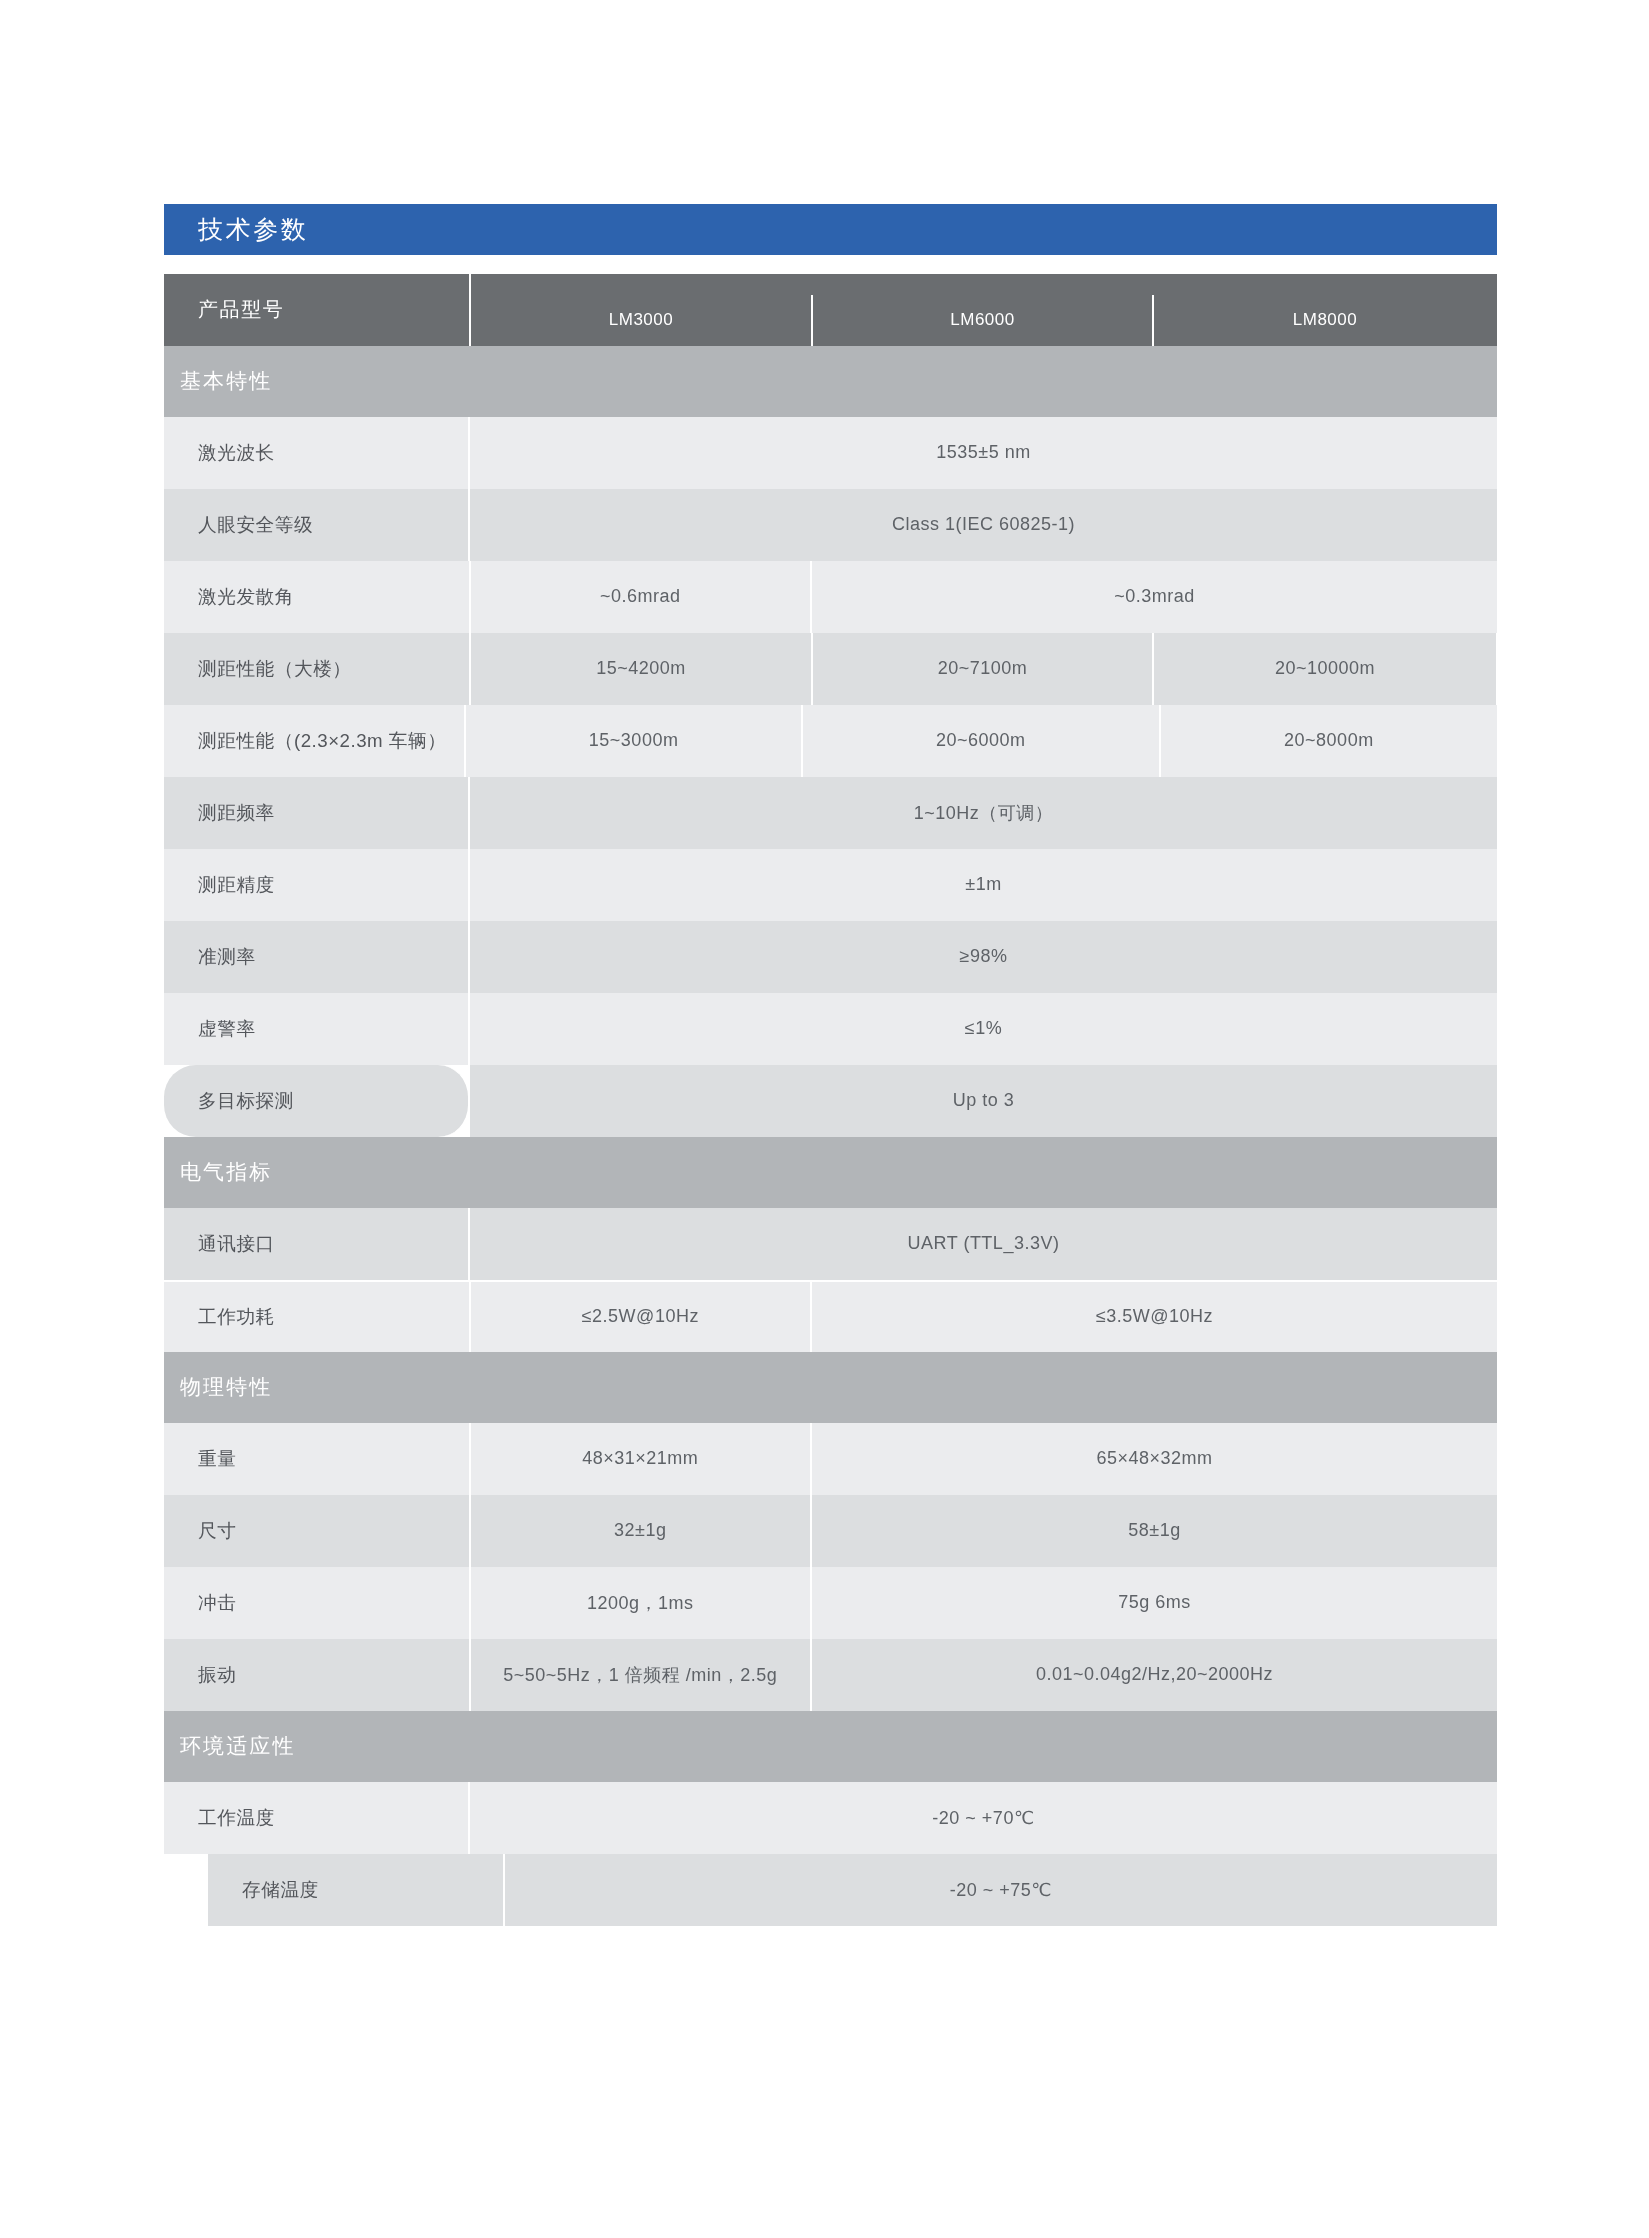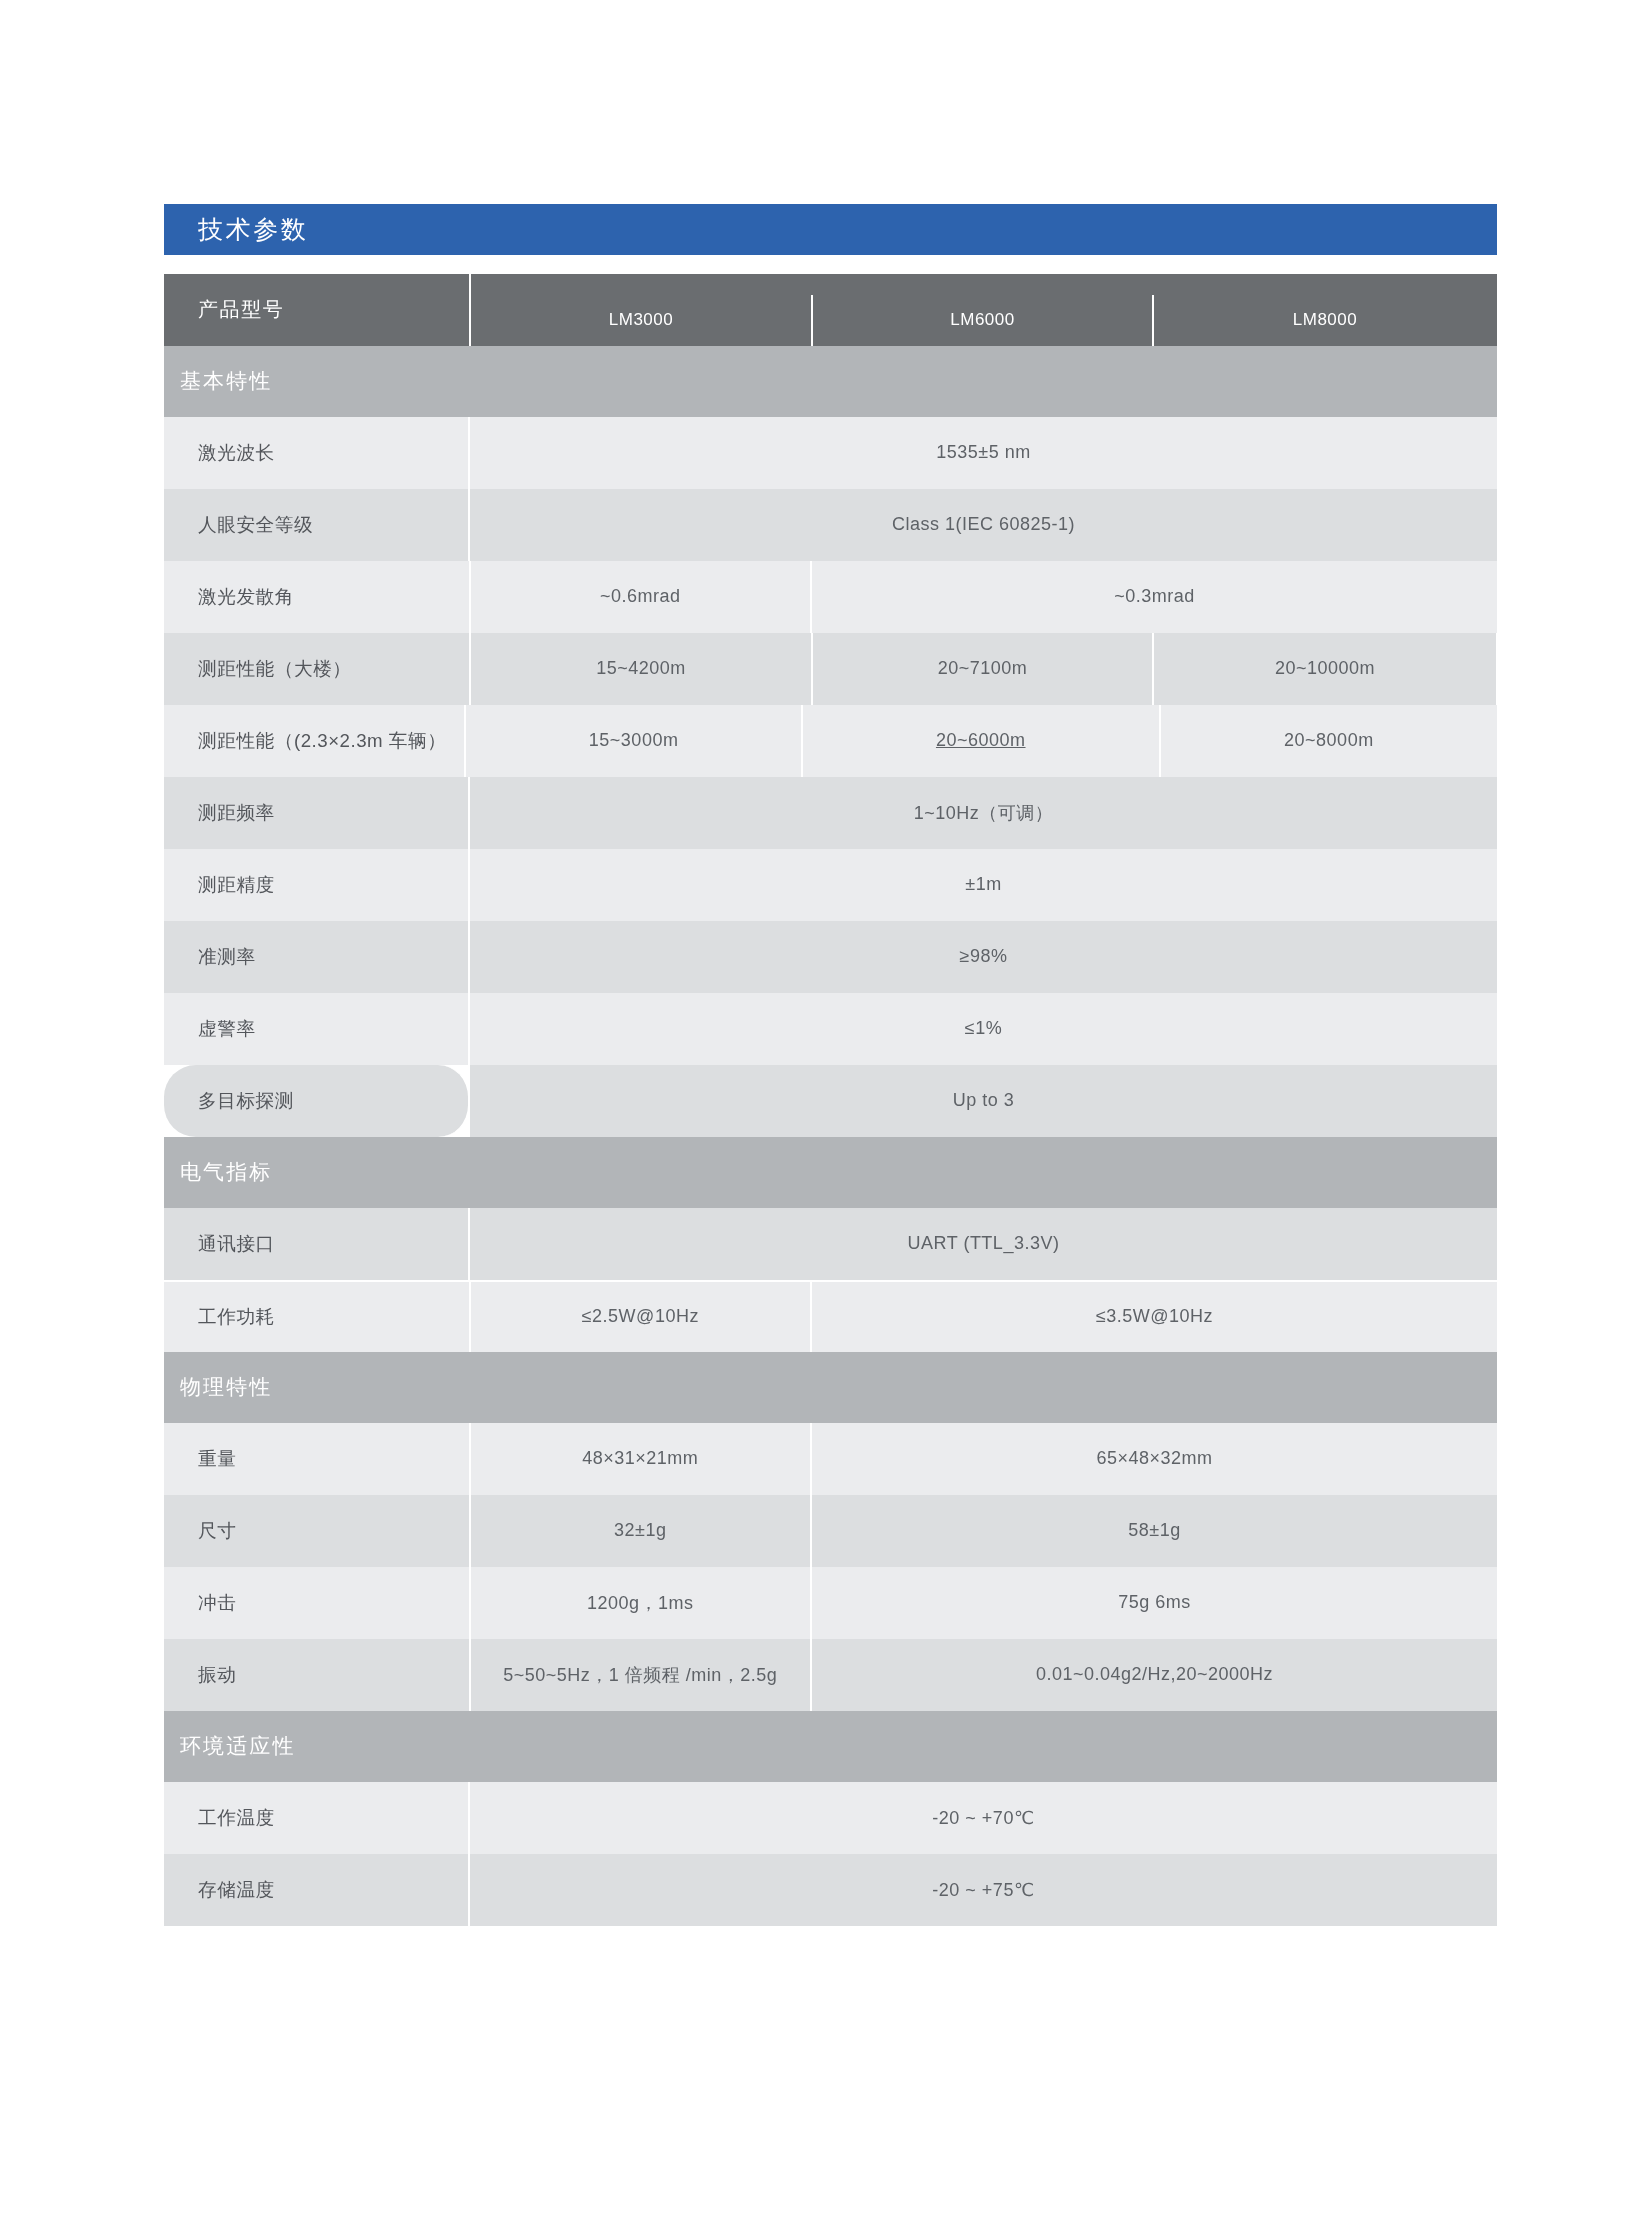--- a/index.html
+++ b/index.html
@@ -84,21 +84,21 @@
         </div>
         <div class="row dark">
           <div class="cell label-cell divided" style="width: 307px;">测距性能（大楼）</div>
           <div class="cell value-cell divided" style="width: 342px;">15~4200m</div>
           <div class="cell value-cell divided" style="width: 341px;">20~7100m</div>
           <div class="cell value-cell" style="width: 342px;">20~10000m</div>
         </div>
         <div class="row light">
           <div class="cell label-cell divided" style="width: 307px;">测距性能（(2.3×2.3m 车辆）</div>
           <div class="cell value-cell divided" style="width: 342px;">15~3000m</div>
-          <div class="cell value-cell divided" style="width: 364px; text-decoration: underline;">20~6000m</div>
+          <div class="cell value-cell divided" style="width: 364px;">20~6000m</div>
           <div class="cell value-cell" style="width: 342px;">20~8000m</div>
         </div>
         <div class="row dark">
           <div class="cell label-cell divided" style="width: 307px;">测距频率</div>
           <div class="cell value-cell" style="width: 1031px;">1~10Hz（可调）</div>
         </div>
         <div class="row light">
           <div class="cell label-cell divided" style="width: 307px;">测距精度</div>
           <div class="cell value-cell" style="width: 1031px;">±1m</div>
         </div>
@@ -144,20 +144,20 @@
           <div class="cell label-cell divided" style="width: 307px;">振动</div>
           <div class="cell value-cell divided" style="width: 342px;">5~50~5Hz，1 倍频程 /min，2.5g</div>
           <div class="cell value-cell" style="width: 686px;">0.01~0.04g2/Hz,20~2000Hz</div>
         </div>
         <div class="section">环境适应性</div>
         <div class="row light">
           <div class="cell label-cell divided" style="width: 307px;">工作温度</div>
           <div class="cell value-cell" style="width: 1031px;">-20 ~ +70℃</div>
         </div>
         <div class="row dark">
-          <div class="cell label-cell divided" style="width: 307px;">存储温度</div>
+          <div class="cell label-cell divided" style="width: 307px; margin-left: 44px;">存储温度</div>
           <div class="cell value-cell" style="width: 1031px;">-20 ~ +75℃</div>
         </div>
       </div>
 
   </div>
 </div>
 
 
 </body></html>

